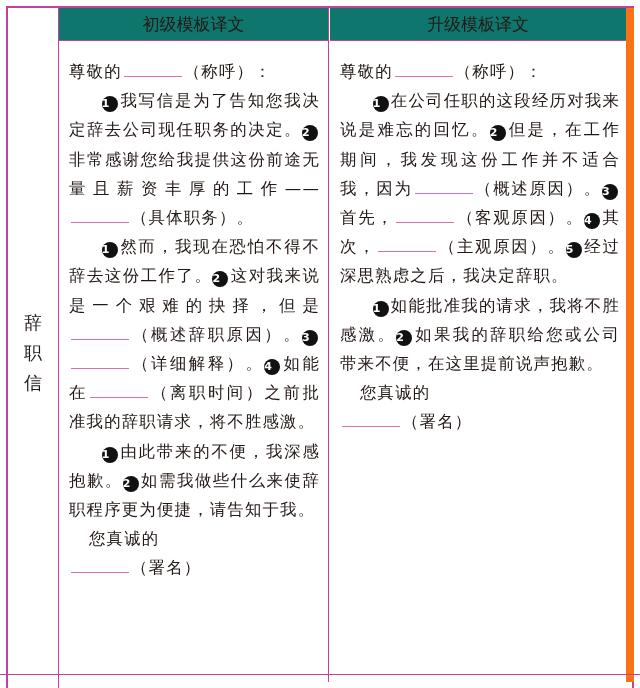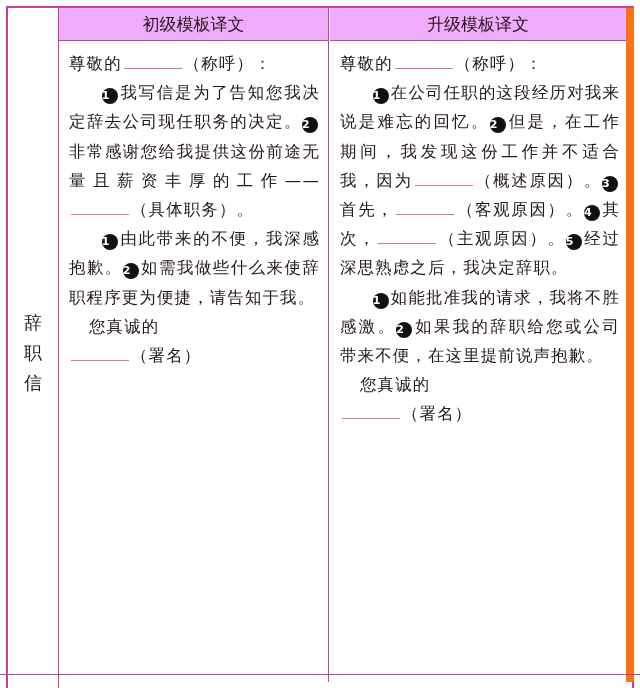--- a/index.html
+++ b/index.html
@@ -8,23 +8,23 @@
   .frame { position:absolute; left:6px; top:6px; width:628px; height:700px;
            border-left:2px solid #c2419b; border-right:2px solid #c2419b;
            border-top:2px solid #c2419b; box-sizing:border-box; }
   .label-col { position:absolute; left:0; top:0; width:50px; height:100%;
                border-right:1px solid #c2419b; }
   .label-text { position:absolute; left:0; width:50px; top:300px;
                 font-size:18px; line-height:30px; text-align:center; }
   .col { position:absolute; top:0; height:674px; box-sizing:border-box; }
   .col.left { left:51px; width:270px; border-right:1px solid #c2419b; }
   .col.right { left:322px; width:304px; border-right:8px solid #f97316; }
-  .col-header { height:32px; background:#f0abfc; border-bottom:1px solid #c2419b;
+  .col-header { height:32px; background:#0f766e; border-bottom:1px solid #c2419b;
                 text-align:center; font-size:17px; line-height:32px; }
-  .body { padding:8px 8px 0 10px; font-size:16.4px; line-height:29.2px; letter-spacing:1.2px; }
+  .body { padding:16px 8px 0 10px; font-size:16.4px; line-height:29.2px; letter-spacing:1.2px; }
   .right .body { padding-left:10px; padding-right:6px; }
   .para { margin:0; text-indent:2em; text-align:justify; text-align-last:left; }
   .para.noind { text-indent:0; }
   .blank { display:inline-block; width:58px; border-bottom:1px solid #d66fb3;
            height:18px; vertical-align:baseline; margin:0 2px; }
   .num { display:inline-block; width:16px; height:16px; border-radius:50%;
          background:#111; color:#fff; font-size:11px; line-height:16px;
          text-align:center; text-indent:0; letter-spacing:0; vertical-align:-1px;
          margin-right:2px; font-weight:bold; }
   .sign { text-indent:0; padding-left:20px; }
@@ -42,20 +42,21 @@
         <div>职</div>
         <div>信</div>
       </div>
   </div>
 
   <div class="col left">
     <div class="col-header">初级模板译文</div>
     <div class="body" id="body0">
         <p class="para noind">尊敬的<span class="blank"></span>（称呼）：</p>
         <p class="para"><span class="num">1</span>我写信是为了告知您我决定辞去公司现任职务的决定。<span class="num">2</span>非常感谢您给我提供这份前途无量且薪资丰厚的工作——<span class="blank"></span>（具体职务）。</p>
+        <p class="para"><span class="num">1</span>然而，我现在恐怕不得不辞去这份工作了。<span class="num">2</span>这对我来说是一个艰难的抉择，但是<span class="blank"></span>（概述辞职原因）。<span class="num">3</span><span class="blank"></span>（详细解释）。<span class="num">4</span>如能在<span class="blank"></span>（离职时间）之前批准我的辞职请求，将不胜感激。</p>
         <p class="para"><span class="num">1</span>由此带来的不便，我深感抱歉。<span class="num">2</span>如需我做些什么来使辞职程序更为便捷，请告知于我。</p>
         <p class="para sign">您真诚的</p>
         <p class="para sign2"><span class="blank"></span>（署名）</p>
       </div>
   </div>
 
   <div class="col right">
     <div class="col-header">升级模板译文</div>
     <div class="body" id="body1">
         <p class="para noind">尊敬的<span class="blank"></span>（称呼）：</p>

